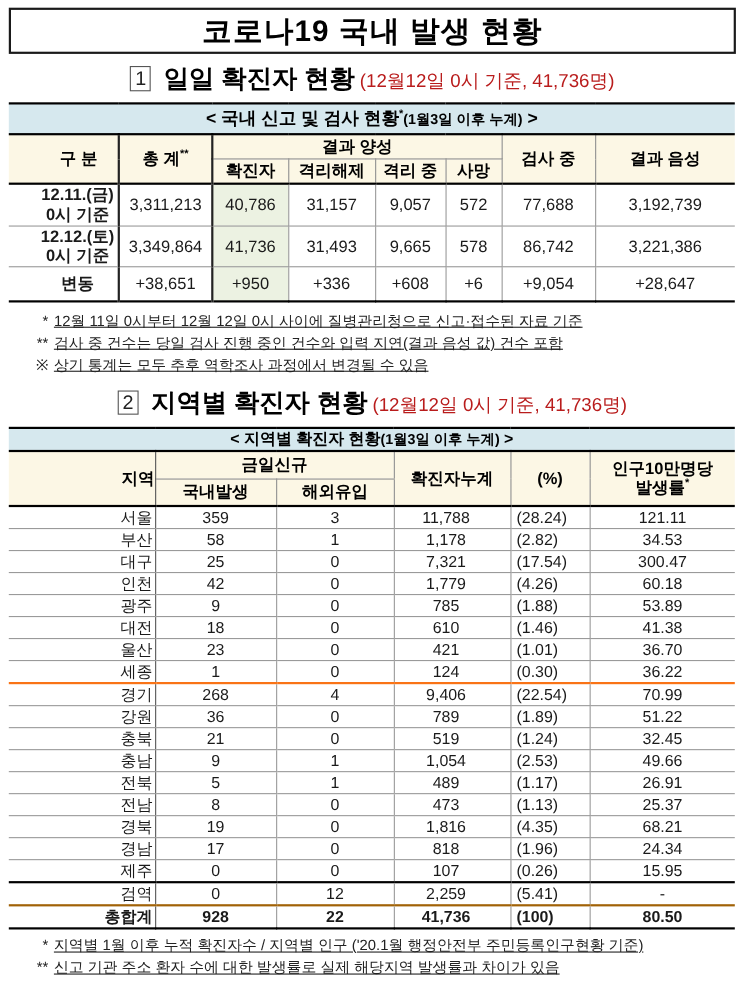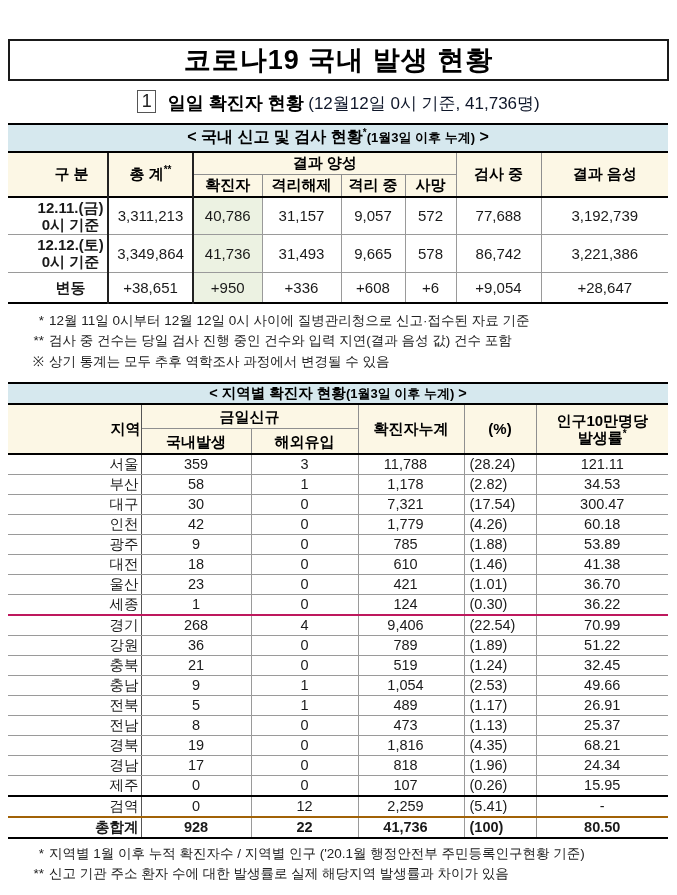--- a/index.html
+++ b/index.html
@@ -11,42 +11,41 @@
     overflow:hidden;
   }
   .page { padding:7px 8px 0 8px; }
 
   
   .title-box {
     border:2.5px solid #1a1a1a;
     height:42px;
     display:flex; align-items:center; justify-content:center;
     margin-bottom:9px;
-    margin-top:32px;
   }
   .title-box .ttl {
     font-size:27px; font-weight:800; letter-spacing:1px; color:#000;
   }
 
   
   .section-heading {
     text-align:center;
     margin:6px 0 9px 0;
     line-height:1.15;
   }
   .boxed-num {
     display:inline-block;
     border:1.5px solid #555;
     min-width:19px; padding:0 3px;
     font-size:18px; font-weight:400; color:#222;
     text-align:center; vertical-align:2px;
     margin-right:7px; background:#fff;
   }
-  .sec-title { font-size:18px; font-weight:800; color:#000; }
-  .sec-sub   { font-size:17px; font-weight:400; color:#0f172a; }
+  .sec-title { font-size:23px; font-weight:800; color:#000; }
+  .sec-sub   { font-size:17px; font-weight:400; color:#b91c1c; }
 
   
   table {
     width:660px;
     border-collapse:collapse;
     table-layout:fixed;
     border-top:2.5px solid #000;
     border-bottom:2.5px solid #000;
   }
   .caption-cell {
@@ -83,34 +82,34 @@
   .t1 tbody tr:first-child > * { border-top:2px solid #000; }
   .t1 .col-label { font-weight:800; white-space:pre-line; line-height:1.15; }
   .t1 th.h-gubun, .t1 .col-label   { border-right:2px solid #222;padding-left:28px; }
   .t1 th.h-total, .t1 .col-total   { border-right:2px solid #222;margin-left:16px; }
   .t1 td.col-confirmed { background:#ecf2e2; }
 
   
   .t2 thead th { height:25px; line-height:1.15; }
   .t2 td { font-size:14.5px; height:18px; padding:0 2px; }
   .t2 tbody tr:first-child > * { border-top:2px solid #000; }
-  .t2 tbody tr:nth-child(9)  > * { border-top:2px solid #be185d;margin-top:19px; }
+  .t2 tbody tr:nth-child(9)  > * { border-top:2px solid #f97316;margin-top:19px; }
   .t2 tbody tr:nth-child(18) > * { border-top:2px solid #000; }
   .t2 tbody tr:nth-child(19) > * { border-top:2px solid #a16207;font-weight:bold; }
   .t2 th.h-region, .t2 .col-region     { border-right:1.5px solid #555;text-align:right; }
   .t2 th.h-domestic, .t2 .col-domestic { border-right:1px dotted #b3b3b3; }
   .t2 th.h-imported, .t2 .col-imported { border-right:1px dashed #b3b3b3; }
   .t2 .col-cumulative { text-align:center; padding-right:13px; }
   .t2 .col-percent    { text-align:left;  padding-left:5px; }
 
   
   .notes { margin:7px 0 10px 14px; }
   .note-line { display:flex; font-size:13.5px; color:#222; line-height:1.5; }
   .note-line .nm { min-width:22px; text-align:right; margin-right:5px; flex:none; }
-  .note-line .nt { flex:1; }
+  .note-line .nt { flex:1;text-decoration:underline; }
   .notes2 { margin-top:5px; }
 </style>
 </head>
 <body>
 
 <div class="page">
 
   <div class="title-box">
     <span class="ttl">코로나19 국내 발생 현황</span>
   </div>
@@ -194,20 +193,25 @@
     <div class="note-line">
         <span class="nm">**</span>
         <span class="nt">검사 중 건수는 당일 검사 진행 중인 건수와 입력 지연(결과 음성 값) 건수 포함</span>
       </div>
     <div class="note-line">
         <span class="nm">※</span>
         <span class="nt">상기 통계는 모두 추후 역학조사 과정에서 변경될 수 있음</span>
       </div>
   </div>
 
+  <div class="section-heading">
+    <span class="boxed-num">2</span>
+    <span class="sec-title">지역별 확진자 현황</span>
+    <span class="sec-sub">(12월12일 0시 기준, 41,736명)</span>
+  </div>
 
   <table class="t2">
     <colgroup>
       <col style="width:133px">
         <col style="width:110px">
         <col style="width:107px">
       <col style="width:106px">
         <col style="width:72px">
         <col style="width:132px">
     </colgroup>
@@ -239,21 +243,21 @@
         <tr>
           <td class="col-region">부산</td>
           <td class="col-domestic">58</td>
           <td class="col-imported">1</td>
           <td class="col-cumulative">1,178</td>
           <td class="col-percent">(2.82)</td>
           <td class="col-rate">34.53</td>
         </tr>
         <tr>
           <td class="col-region">대구</td>
-          <td class="col-domestic">30</td>
+          <td class="col-domestic">25</td>
           <td class="col-imported">0</td>
           <td class="col-cumulative">7,321</td>
           <td class="col-percent">(17.54)</td>
           <td class="col-rate">300.47</td>
         </tr>
         <tr>
           <td class="col-region">인천</td>
           <td class="col-domestic">42</td>
           <td class="col-imported">0</td>
           <td class="col-cumulative">1,779</td>

